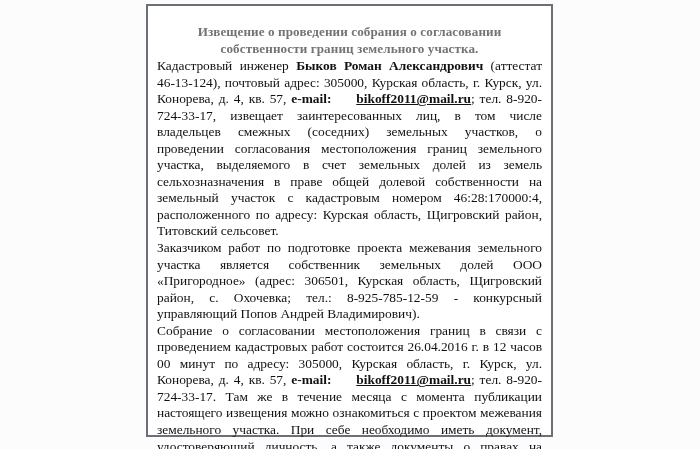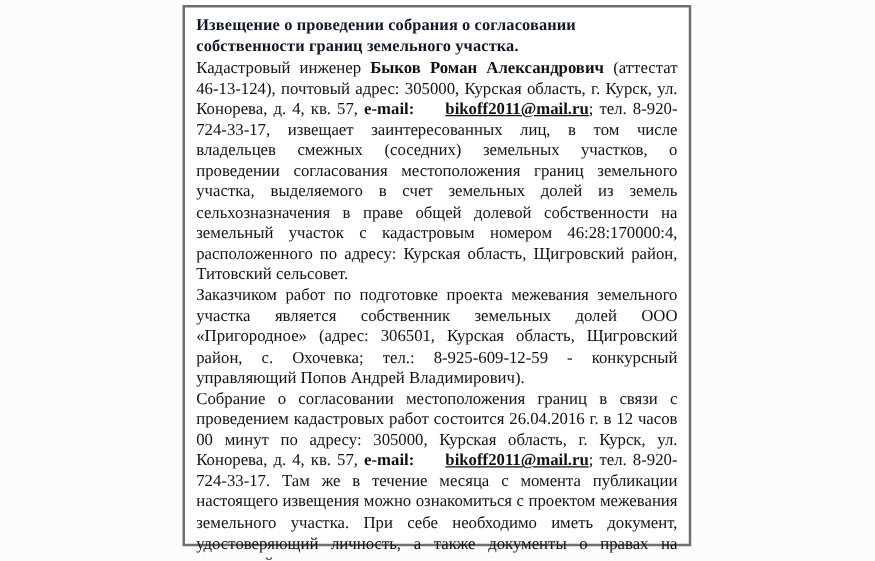--- a/index.html
+++ b/index.html
@@ -24,26 +24,26 @@
     left: 146px;
     top: 4px;
     width: 407px;
     height: 433px;
     box-sizing: border-box;
     border: 2px solid #6b7076;
     background: #ffffff;
     padding: 6px 9px 4px 9px;
   }
   .heading {
-    text-align: left;
+    text-align: center;
     font-weight: bold;
     font-size: 13.1px;
     line-height: 16.5px;
-    color: #0f172a;
-    margin: 0 0 1px 0;
+    color: #737373;
+    margin: 12px 0 1px 0;
     letter-spacing: 0.1px;
   }
   .heading .line2 {
     display: block;
   }
   p.para {
     margin: 0;
     text-align: justify;
     text-justify: inter-word;
     font-size: 13.4px;
@@ -71,19 +71,19 @@
 
   <div id="notice-frame">
 
     <div class="heading">
       <span>Извещение о проведении собрания о согласовании</span>
       <span class="line2">собственности  границ земельного участка.</span>
     </div>
 
     <p class="para"><span>Кадастровый инженер </span><b>Быков Роман Александрович</b><span> (аттестат 46-13-124), почтовый адрес: 305000, Курская область, г. Курск, ул. Конорева, д. 4, кв. 57, </span><b>e-mail:</b><span> </span><span class="email nowrap">bikoff2011@mail.ru</span><span>; тел. 8-920-724-33-17, извещает заинтересованных лиц, в том числе владельцев смежных (соседних) земельных участков, о проведении согласования местоположения границ земельного участка, выделяемого в счет земельных долей из земель сельхозназначения в праве общей долевой собственности на земельный участок с кадастровым номером 46:28:170000:4, расположенного по адресу: Курская область, Щигровский район, Титовский сельсовет.</span></p>
 
-    <p class="para">Заказчиком работ по подготовке проекта межевания земельного участка является собственник  земельных долей ООО «Пригородное» (адрес: 306501, Курская область, Щигровский район, с. Охочевка; тел.: 8-925-609-12-59 - конкурсный управляющий  Попов Андрей Владимирович).</p>
+    <p class="para">Заказчиком работ по подготовке проекта межевания земельного участка является собственник  земельных долей ООО «Пригородное» (адрес: 306501, Курская область, Щигровский район, с. Охочевка; тел.: 8-925-785-12-59 - конкурсный управляющий  Попов Андрей Владимирович).</p>
 
     <p class="para"><span>Собрание о согласовании местоположения границ в связи с проведением кадастровых работ состоится 26.04.2016 г. в 12 часов 00 минут по адресу: 305000, Курская область, г. Курск, ул. Конорева, д. 4, кв. 57, </span><b>e-mail:</b><span> </span><span class="email nowrap">bikoff2011@mail.ru</span><span>; тел. 8-920-724-33-17. Там же в течение месяца с момента публикации настоящего извещения можно ознакомиться с проектом межевания земельного участка. При себе необходимо иметь документ, удостоверяющий личность, а также документы о правах на земельный участок.</span></p>
 
   </div>
 
 </div>
 
 </body></html>

